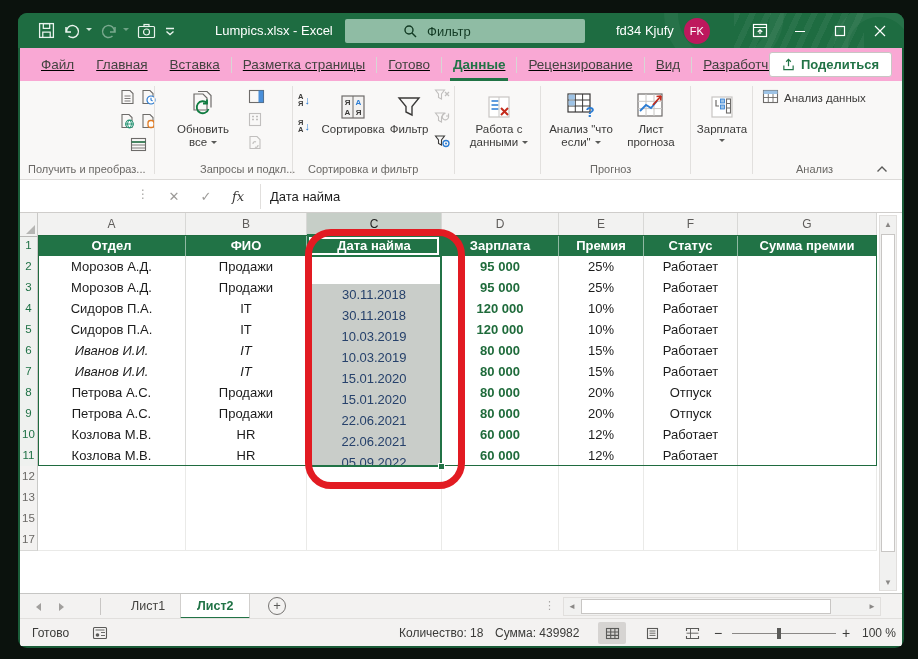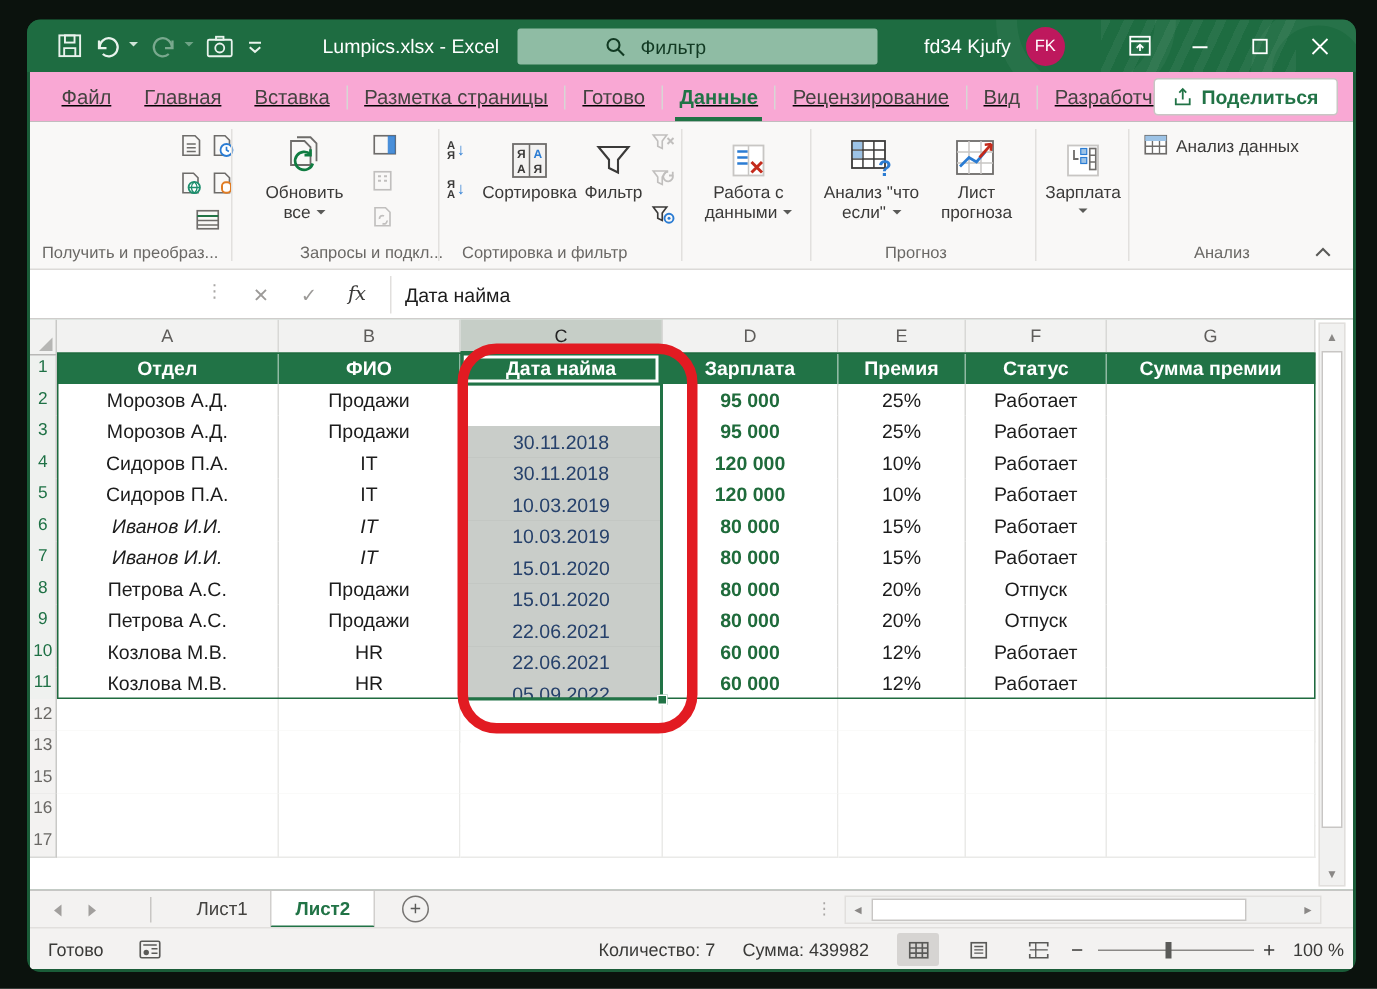--- a/index.html
+++ b/index.html
@@ -585,30 +585,20 @@
             <div class="rh">15</div>
             <div class="ec"></div>
             <div class="ec"></div>
             <div class="ec"></div>
             <div class="ec"></div>
             <div class="ec"></div>
             <div class="ec"></div>
             <div class="ec"></div>
           </div>
           <div class="g-row erow">
-            <div class="rh">16</div>
-            <div class="ec"></div>
-            <div class="ec"></div>
-            <div class="ec"></div>
-            <div class="ec"></div>
-            <div class="ec"></div>
-            <div class="ec"></div>
-            <div class="ec"></div>
-          </div>
-          <div class="g-row erow">
             <div class="rh">17</div>
             <div class="ec"></div>
             <div class="ec"></div>
             <div class="ec"></div>
             <div class="ec"></div>
             <div class="ec"></div>
             <div class="ec"></div>
             <div class="ec"></div>
           </div>
         </div>
@@ -651,21 +641,21 @@
   <div class="statusbar">
     <span class="sitem" style="left:12px;">Готово</span>
     <span class="sitem" style="left:72px;top:7px;height:auto;line-height:normal;">
       <svg width="16" height="14" viewBox="0 0 16 14" fill="none" stroke="#5A5A58" stroke-width="1.1">
             <rect x="1.5" y="1.5" width="13" height="11" rx="1"></rect>
             <circle cx="5.5" cy="9" r="1.8" fill="#5A5A58" stroke="none"></circle>
             <path d="M9 9.5 h4 M9 6.5 h4 M3.5 4 h9" stroke-width=".9"></path>
           </svg>
     </span>
     <span class="sitem" style="left:235px;margin-top:48px;">Среднее: 43998,2</span>
-    <span class="sitem" style="left:379px;">Количество: 7</span>
+    <span class="sitem" style="left:379px;">Количество: 18</span>
     <span class="sitem" style="left:475px;">Сумма: 439982</span>
     <span class="viewbtn on" style="left:578px;">
       <svg width="15" height="13" viewBox="0 0 15 13" fill="none" stroke="#5A5A58" stroke-width="1.1">
             <rect x="1.5" y="1.5" width="12" height="10"></rect>
             <path d="M1.5 5 h12 M1.5 8.4 h12 M5.7 1.5 v10 M9.9 1.5 v10"></path>
           </svg>
     </span>
     <span class="viewbtn" style="left:618px;">
       <svg width="15" height="13" viewBox="0 0 15 13" fill="none" stroke="#5A5A58" stroke-width="1.1">
             <rect x="2.5" y="1.5" width="10" height="10"></rect>

